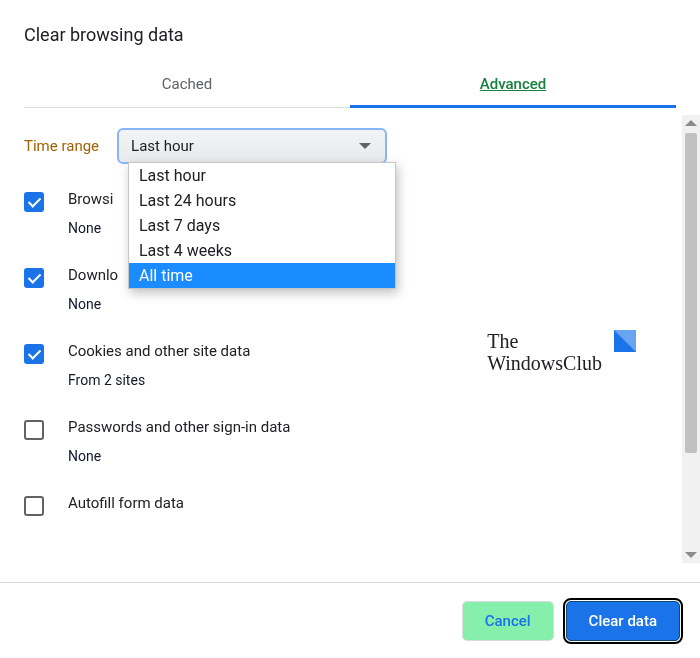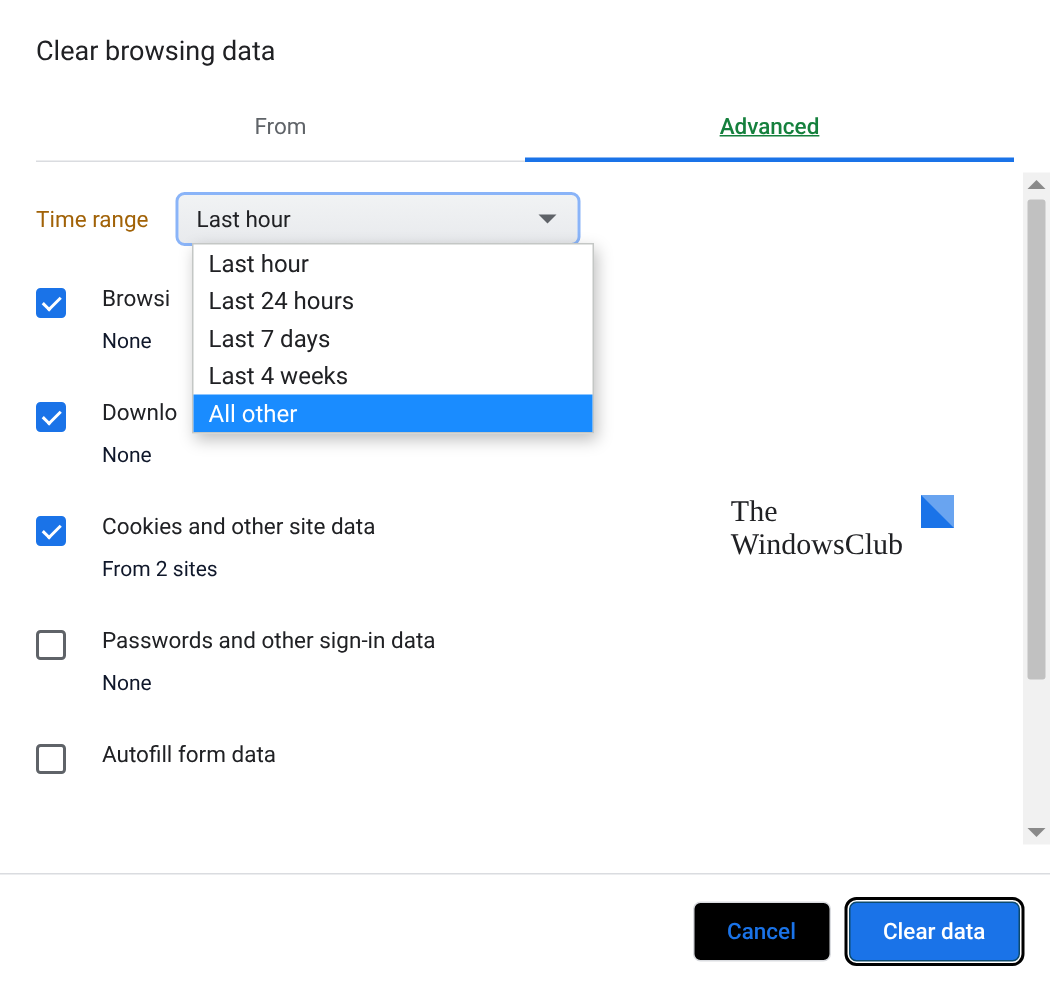--- a/index.html
+++ b/index.html
@@ -225,61 +225,61 @@
       padding: 0 22px;
       border-radius: 5px;
       font-size: 15px;
       font-weight: 500;
       cursor: pointer;
       display: inline-flex;
       align-items: center;
       justify-content: center;
     }
     .btn-cancel {
-      background: #000000;
+      background: #86efac;
       border: 1px solid #dadce0;
       color: #1a73e8;
     }
     .btn-primary {
       background: #1a73e8;
       border: 1px solid #0c4a6e;
       color: #fff;
       outline: 2px solid #000;
       outline-offset: 1px;
     }
   </style>
 </head>
 <body>
 
 <div class="dialog">
 
   <div class="header">
     <div class="title">Clear browsing data</div>
     <div class="tabs">
-      <div class="tab">From</div>
+      <div class="tab">Cached</div>
       <div class="tab active">Advanced</div>
     </div>
   </div>
 
   <div class="body">
 
     <div class="time-row">
       <span class="time-label">Time range</span>
       <div class="select">
         <span>Last hour</span>
         <span class="caret"></span>
       </div>
     </div>
 
     <div class="dropdown">
       <div class="dropdown-item">Last hour</div>
       <div class="dropdown-item">Last 24 hours</div>
       <div class="dropdown-item">Last 7 days</div>
       <div class="dropdown-item">Last 4 weeks</div>
-      <div class="dropdown-item highlight">All other</div>
+      <div class="dropdown-item highlight">All time</div>
     </div>
 
     <div class="options">
 
       <div class="opt">
         <div class="checkbox checked"></div>
         <div class="opt-text">
           <span class="opt-title">Browsi</span>
           <span class="opt-sub">None</span>
         </div>

